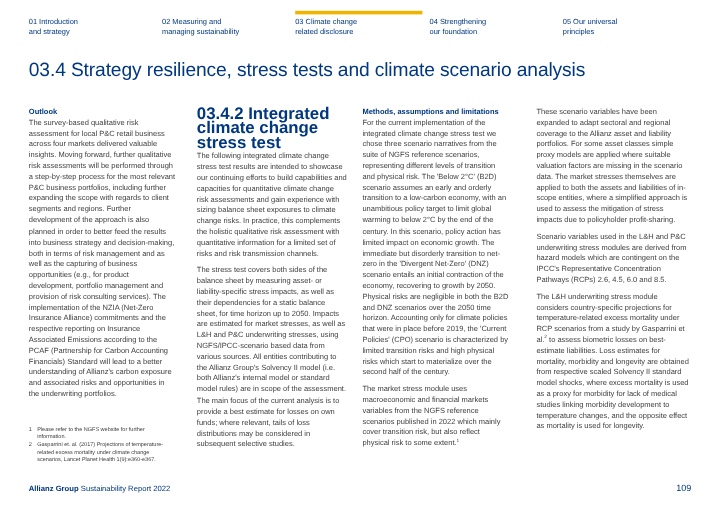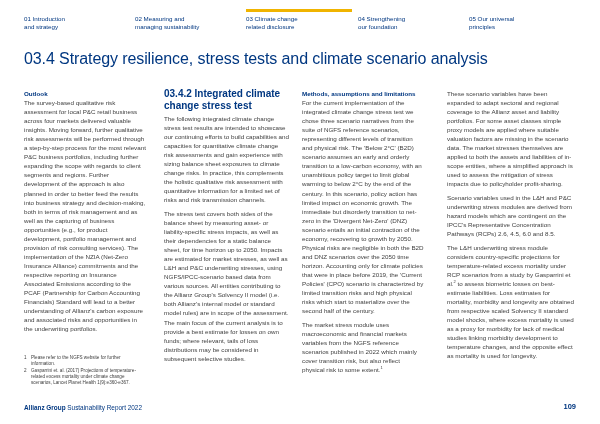--- a/index.html
+++ b/index.html
@@ -5,31 +5,31 @@
   html, body { margin:0; padding:0; }
   body { width:600px; height:424px; background:#ffffff; position:relative; overflow:hidden;
          font-family:"Liberation Sans", sans-serif; color:#414141; }
   .nav { position:absolute; top:0; left:0; width:600px; height:40px; }
   .nav-item { position:absolute; top:15px; font-size:6.2px; line-height:8px; color:#003781; width:100px; }
   .nav-bar { position:absolute; top:9px; height:3px; background:#f0b400; }
   .page-title { position:absolute; top:50px; left:24px; font-size:16px; color:#003781; white-space:nowrap; letter-spacing:-0.1px; }
   .col { position:absolute; top:89px; font-size:6.25px; line-height:9.05px; color:#414141; }
   .col p { margin:0 0 4.5px 0; }
   .col h4 { margin:0; font-size:6.25px; line-height:9.05px; color:#003781; font-weight:bold; }
-  .col h3 { margin:0 0 2px 0; font-size:10px; line-height:12px; color:#003781; font-weight:bold; }
+  .col h3 { margin:0 0 2px 0; font-size:14px; line-height:12px; color:#003781; font-weight:bold; }
   .c1 { left:24px; width:122px; }
   .c2 { left:164px; width:125px; top:88px; }
   .c3 { left:302px; width:122px; }
   .c4 { left:447px; width:128px; }
   .footnotes { position:absolute; left:24px; top:355px; width:120px; font-size:4.6px; line-height:6px; color:#414141; }
   .fn { display:flex; margin-bottom:1px; }
   .fn-num { width:7px; flex:none; }
   .footer { position:absolute; left:24px; top:404px; font-size:6.4px; color:#003781; }
   .footer b { font-weight:bold; }
-  .page-num { position:absolute; right:24px; top:402px; font-size:7.5px; font-weight:bold; color:#003781; }
+  .page-num { position:absolute; right:24px; top:402px; font-size:7.5px; font-weight:normal; color:#003781; }
   sup { font-size:4px; line-height:0; }
 </style>
 </head>
 <body>
 
 <div class="nav">
   <div class="nav-bar" style="left: 246px; width: 106px; background: rgb(240, 180, 0);"></div>
   <div class="nav-item" style="left:24px;">
     <div>01 Introduction</div>
     <div>and strategy</div>

